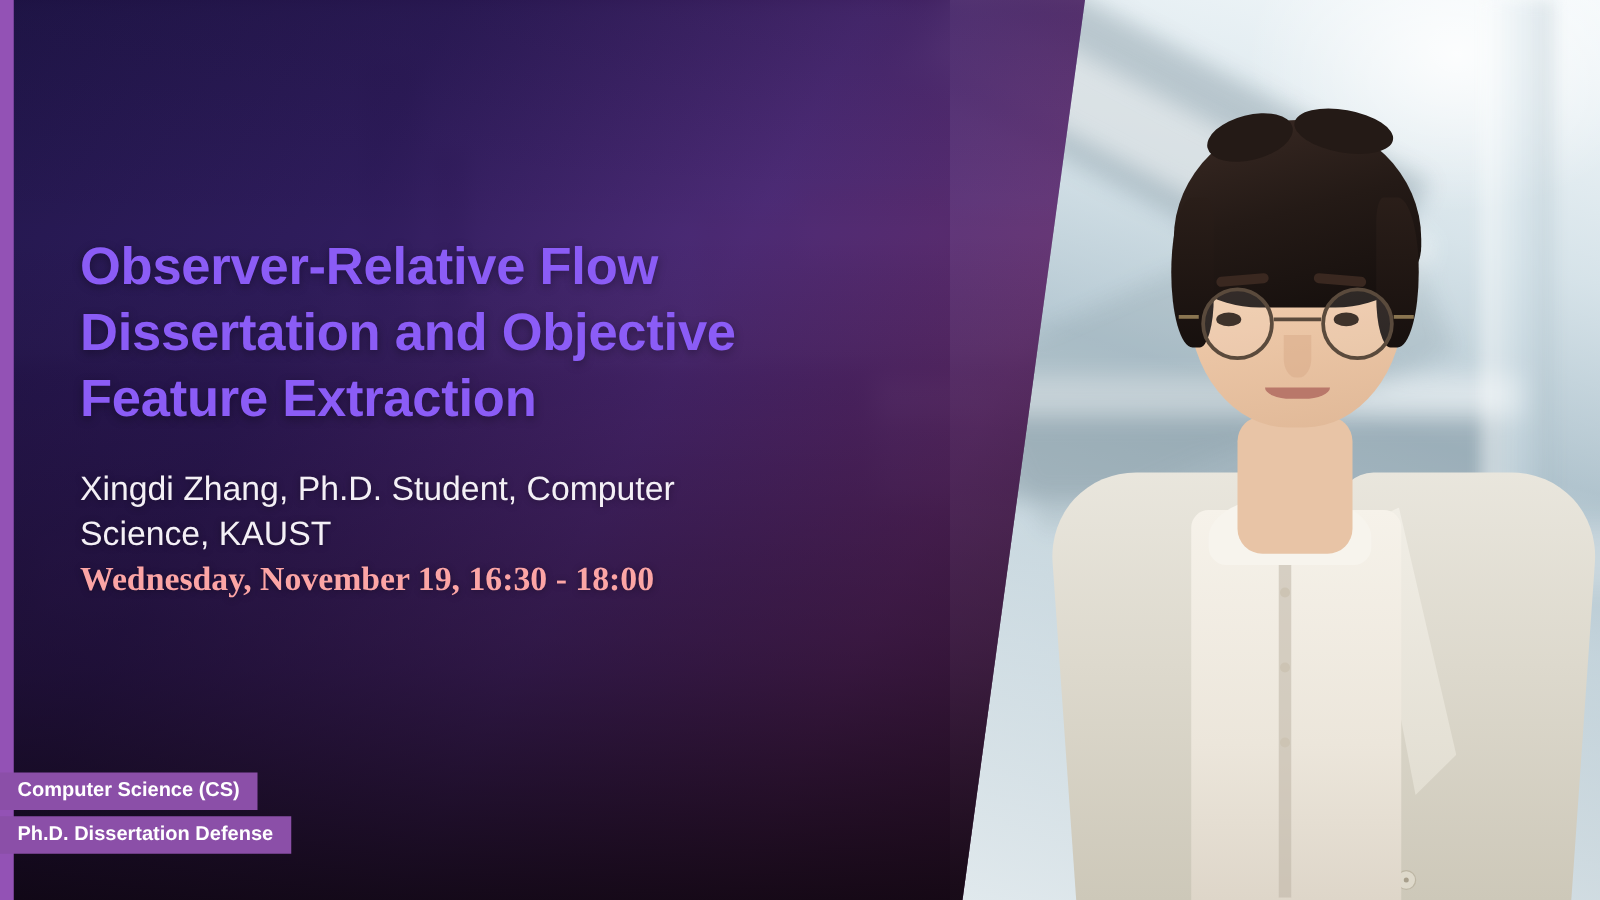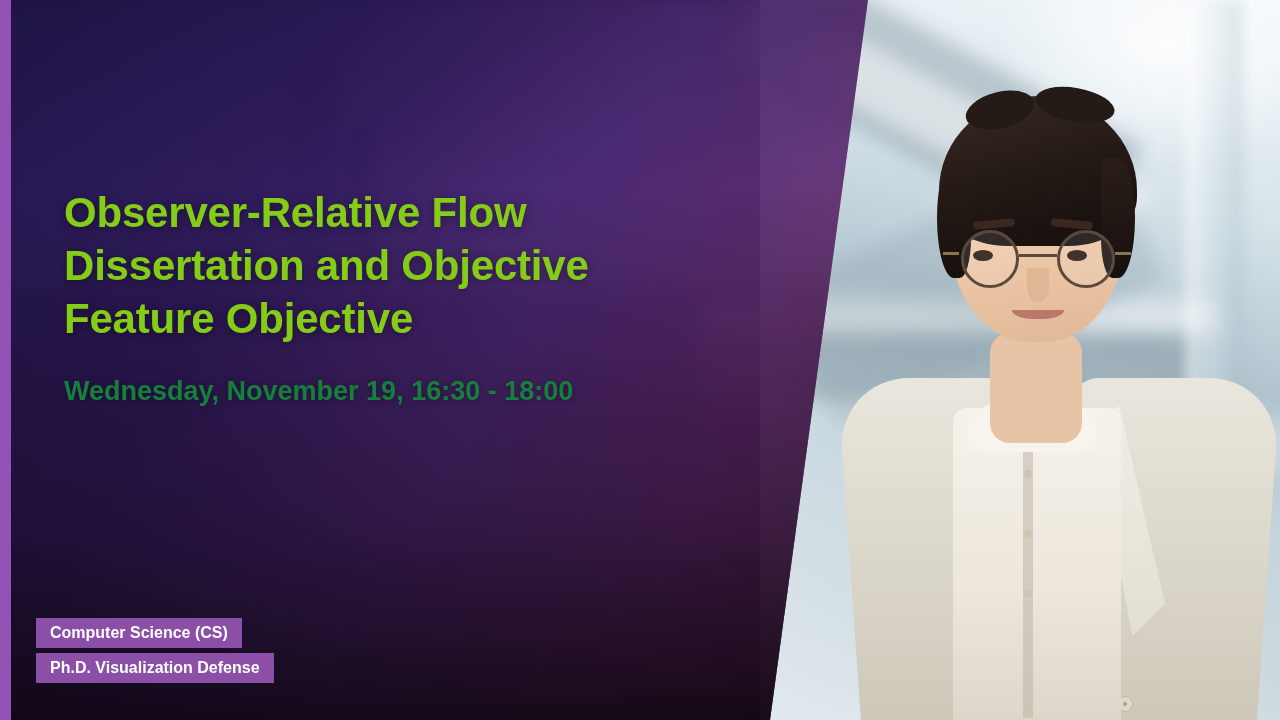--- a/index.html
+++ b/index.html
@@ -365,46 +365,46 @@
     top: 0;
     width: 660px;
     z-index: 5;
   }
   .title {
     margin: 0;
     padding-top: 186px;
     font-size: 42px;
     font-weight: 700;
     line-height: 53px;
-    color: #84cc16;
+    color: #8b5cf6;
     letter-spacing: -0.2px;
     text-shadow: 0 2px 8px rgba(0,0,0,0.35);
     max-width: 600px;
   }
   .details {
     margin-top: 28px;
     font-size: 27px;
     line-height: 36px;
     color: #f4f0f6;
     font-weight: 400;
     text-shadow: 0 1px 6px rgba(0,0,0,0.35);
     max-width: 560px;
   }
   .details .strong {
     font-weight: 700;
-    color: #15803d;
+    color: #fca5a5;
+    font-family: Liberation Serif, serif;
   }
 
   
   .badges {
     position: absolute;
     left: 0;
     bottom: 37px;
     z-index: 7;
-    padding-left: 36px;
   }
   .badge {
     display: block;
     background: #8b4fa8;
     color: #ffffff;
     font-size: 16px;
     font-weight: 700;
     line-height: 30px;
     height: 30px;
     padding: 0 14px 0 14px;
@@ -487,25 +487,26 @@
       <div class="bp" style="left:30px;top:430px;width:180px;height:60px;background:#6a3f72;opacity:.6;"></div>
       <div class="bp" style="left:0;top:520px;width:880px;height:200px;background:#1a0f18;"></div>
     </div>
     <div class="panel-tint"></div>
     <div class="panel-vignette"></div>
   </div>
 
   <div class="accent-bar"></div>
 
   <div class="content">
-    <h1 class="title"><span>Observer-Relative Flow</span><br><span>Dissertation and Objective</span><br><span>Feature Objective</span></h1>
+    <h1 class="title"><span>Observer-Relative Flow</span><br><span>Dissertation and Objective</span><br><span>Feature Extraction</span></h1>
 
     <div class="details">
+      <div>Xingdi Zhang, Ph.D. Student, Computer Science, KAUST</div>
       <div class="strong">Wednesday, November 19, 16:30 - 18:00</div>
     </div>
   </div>
 
   <div class="badges">
     <span class="badge primary">Computer Science (CS)</span>
-    <span class="badge">Ph.D. Visualization Defense</span>
+    <span class="badge">Ph.D. Dissertation Defense</span>
   </div>
 
 </div>
 
 </body></html>

